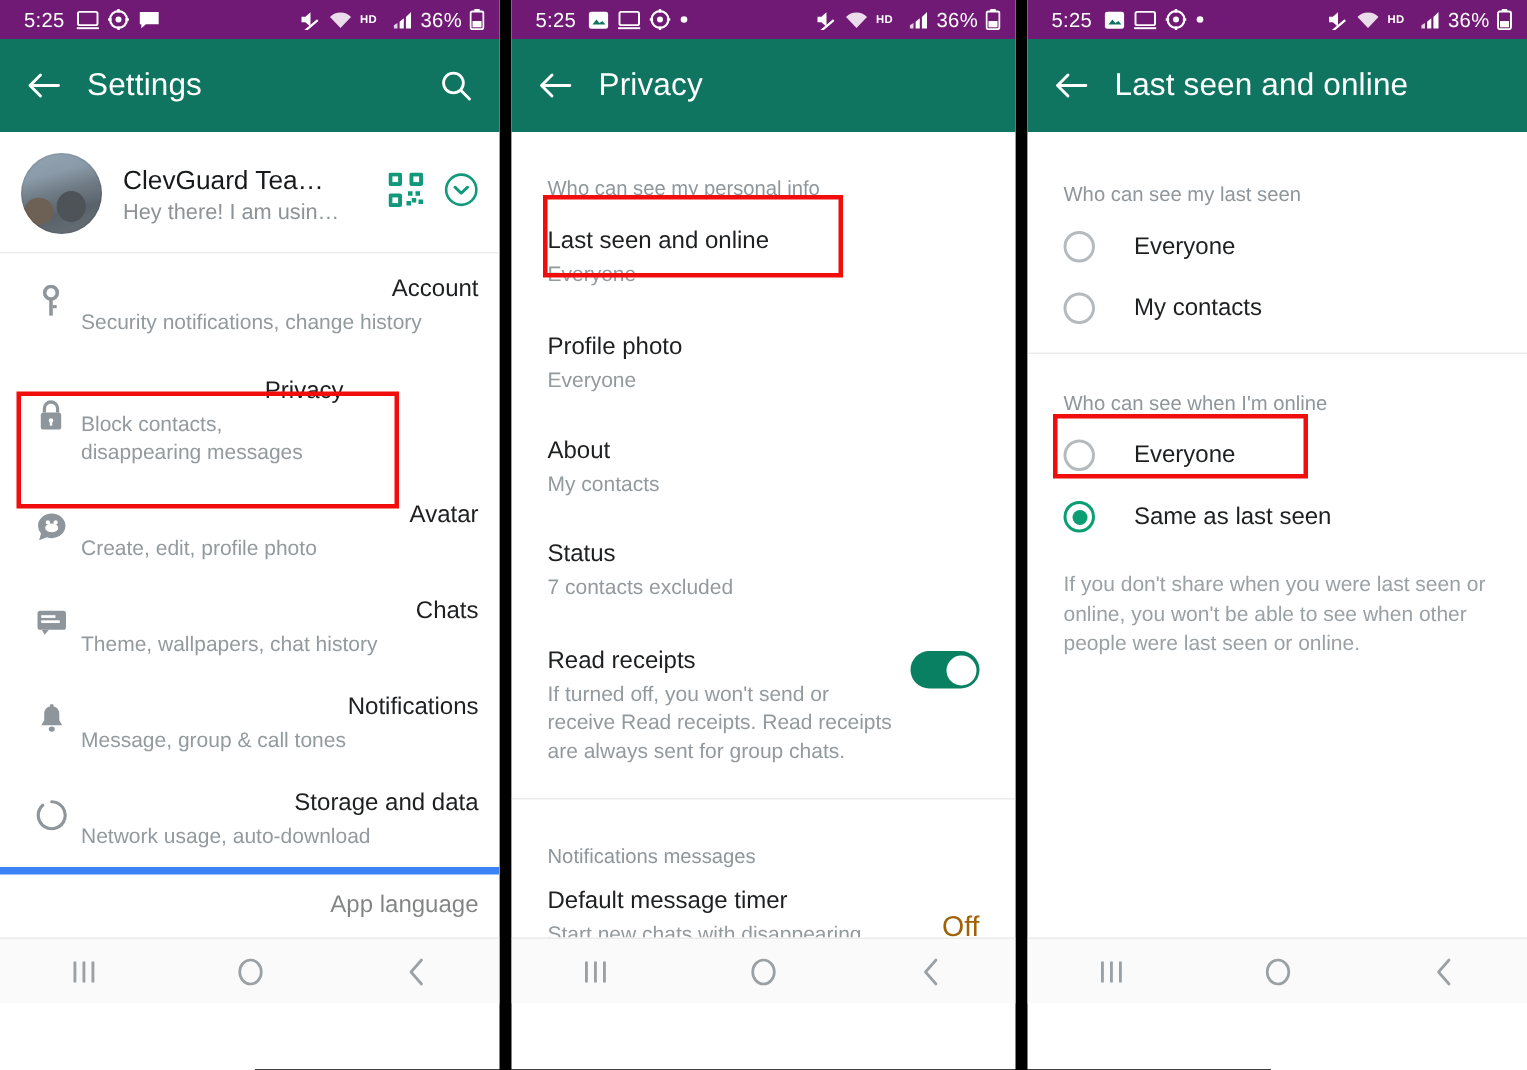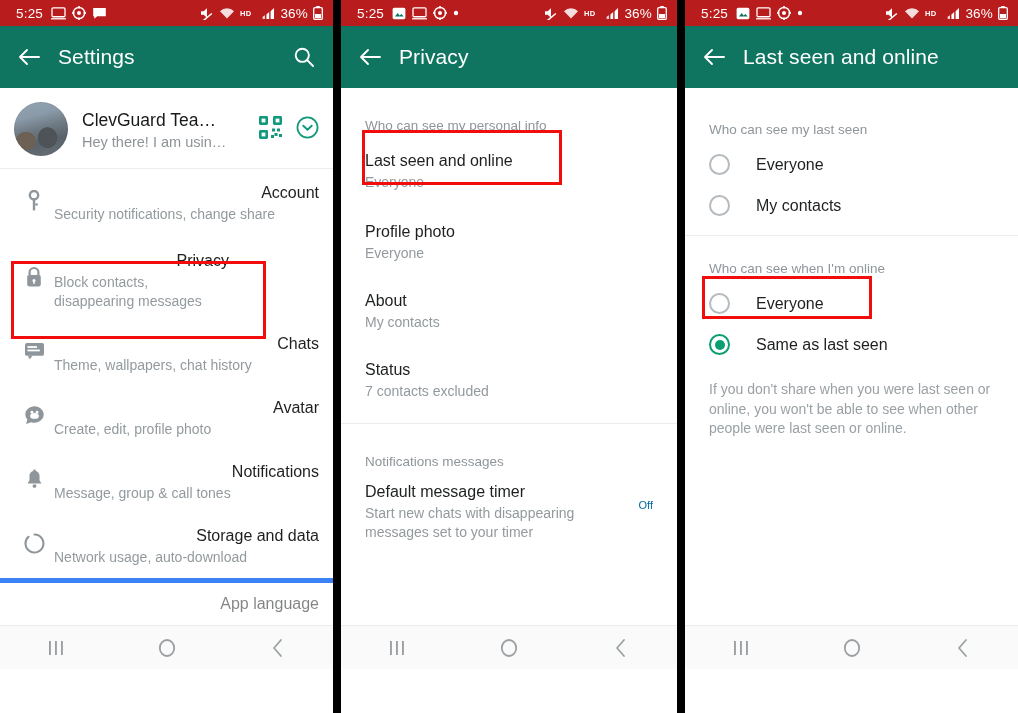--- a/index.html
+++ b/index.html
@@ -12,21 +12,21 @@
   .screens { display: flex; width: 1018px; height: 713px; }
 
   .panel { position: relative; height: 713px; background: #ffffff; overflow: hidden; }
   .p1 { width: 333px; }
   .gap { width: 8px; background: #000; height: 713px; flex: 0 0 8px; }
   .p2 { width: 336px; }
   .p3 { width: 333px; }
 
   
   .statusbar {
-    height: 26px; background: #b91c1c; color: #fff;
+    height: 26px; background: #701a75; color: #fff;
     display: flex; align-items: center; justify-content: space-between;
     padding: 0 10px 0 16px; font-size: 13px; letter-spacing: .2px;
   }
   .sb-left { display: flex; align-items: center; gap: 6px; }
   .sb-right { display: flex; align-items: center; gap: 5px; }
   .sb-time { font-size: 13.5px; font-weight: 500; margin-right: 2px; }
   .sbicon { display: inline-flex; align-items: center; justify-content: center; }
   .sbicon svg { display: block; }
   .sb-pct { font-size: 13.5px; font-weight: 500; }
 
@@ -78,21 +78,21 @@
   
   .sect-label { font-size: 13.5px; color: #8e969b; padding: 14px 24px 6px 24px; margin-top: 16px; }
   .prow { padding: 9px 24px 10px 24px; cursor: pointer; }
   .prow .ptitle { font-size: 16px; color: #1d1f20; line-height: 22px; }
   .prow .psub { font-size: 14px; color: #939a9e; line-height: 19px; margin-top: 1px; }
   .prow-flex { display: flex; align-items: flex-start; }
   .prow-flex .grow { flex: 1; min-width: 0; padding-right: 10px; }
   .toggle { width: 46px; height: 25px; border-radius: 13px; background: #0a8062; position: relative; flex: 0 0 46px; margin-top: 4px; cursor: pointer; }
   .toggle .knob { position: absolute; top: 2.5px; right: 2.5px; width: 20px; height: 20px; border-radius: 50%; background: #fff; }
   .divider { height: 1px; background: #ececec; margin: 12px 0 0 0; }
-  .off-val { font-size: 11px; color: #0369a1; padding-top: 22px; flex: 0 0 auto; }
+  .off-val { font-size: 19px; color: #a16207; padding-top: 22px; flex: 0 0 auto; }
 
   
   .rrow { display: flex; align-items: center; padding: 9px 24px; cursor: pointer; }
   .radio { width: 21px; height: 21px; border-radius: 50%; border: 2px solid #b4babd; flex: 0 0 21px; position: relative; }
   .radio.on { border-color: #0a9e72; }
   .radio.on::after { content: ""; position: absolute; inset: 3.5px; border-radius: 50%; background: #0a9e72; }
   .rlabel { font-size: 16px; color: #1d1f20; margin-left: 26px; }
   .foot-note { font-size: 14px; color: #9aa1a5; line-height: 19.5px; padding: 16px 24px 0 24px; }
   .sep { height: 1px; background: #ececec; margin: 10px 0; }
 </style>
@@ -220,66 +220,66 @@
         <div class="srow">
           <span class="sicon">
               <svg width="20" height="22" viewBox="0 0 20 22">
                 <circle cx="10" cy="5.2" r="4.2" fill="none" stroke="#8e969b" stroke-width="2.4"></circle>
                 <rect x="8.8" y="8.4" width="2.4" height="12" fill="#8e969b"></rect>
                 <rect x="11.2" y="13.4" width="2.6" height="2.1" fill="#8e969b"></rect>
               </svg>
             </span>
           <span class="stext">
             <span class="stitle" style="display:block">Account</span>
-            <span class="ssub" style="display:block">Security notifications, change share</span>
+            <span class="ssub" style="display:block">Security notifications, change history</span>
           </span>
         </div>
 
         <div class="srow" style="min-height:76px;padding-top:15px">
           <span class="sicon" style="padding-top:16px">
               <svg width="20" height="22" viewBox="0 0 20 22">
                 <path d="M5.6 9V6.4a4.4 4.4 0 0 1 8.8 0V9" fill="none" stroke="#8e969b" stroke-width="2.2"></path>
                 <rect x="3.2" y="9" width="13.6" height="11.4" rx="1.8" fill="#8e969b"></rect>
                 <circle cx="10" cy="14.4" r="1.5" fill="#fff"></circle>
                 <rect x="9.2" y="14.4" width="1.6" height="3.4" fill="#fff"></rect>
               </svg>
             </span>
           <span class="stext" style="max-width:175px">
             <span class="stitle" style="display:block">Privacy</span>
             <span class="ssub" style="display:block">Block contacts, disappearing messages</span>
           </span>
         </div>
 
         <div class="srow">
           <span class="sicon">
+              <svg width="21" height="21" viewBox="0 0 22 22">
+                <path d="M11 1.4c5.3 0 9.6 3.9 9.6 8.6 0 4.8-4.3 8.6-9.6 8.6-1.2 0-2.4-.2-3.4-.6l-5.4 2 1.3-4.6A8.2 8.2 0 0 1 1.4 10C1.4 5.3 5.7 1.4 11 1.4Z" fill="#8e969b"></path>
+                <ellipse cx="11" cy="11.4" rx="4.6" ry="3.1" fill="#fff"></ellipse>
+                <circle cx="8.3" cy="7.6" r="1.5" fill="#fff"></circle>
+                <circle cx="13.7" cy="7.6" r="1.5" fill="#fff"></circle>
+              </svg>
+            </span>
+          <span class="stext">
+            <span class="stitle" style="display:block">Avatar</span>
+            <span class="ssub" style="display:block">Create, edit, profile photo</span>
+          </span>
+        </div>
+
+        <div class="srow">
+          <span class="sicon">
               <svg width="21" height="19" viewBox="0 0 22 20">
                 <rect x="1" y="2.2" width="20" height="13.4" rx="2" fill="#8e969b"></rect>
                 <rect x="3.6" y="5.4" width="10" height="1.9" fill="#fff"></rect>
                 <rect x="3.6" y="9" width="13" height="1.9" fill="#fff"></rect>
                 <path d="M4 15.6h5l-3 3.6z" fill="#8e969b"></path>
               </svg>
             </span>
           <span class="stext">
             <span class="stitle" style="display:block">Chats</span>
             <span class="ssub" style="display:block">Theme, wallpapers, chat history</span>
-          </span>
-        </div>
-
-        <div class="srow">
-          <span class="sicon">
-              <svg width="21" height="21" viewBox="0 0 22 22">
-                <path d="M11 1.4c5.3 0 9.6 3.9 9.6 8.6 0 4.8-4.3 8.6-9.6 8.6-1.2 0-2.4-.2-3.4-.6l-5.4 2 1.3-4.6A8.2 8.2 0 0 1 1.4 10C1.4 5.3 5.7 1.4 11 1.4Z" fill="#8e969b"></path>
-                <ellipse cx="11" cy="11.4" rx="4.6" ry="3.1" fill="#fff"></ellipse>
-                <circle cx="8.3" cy="7.6" r="1.5" fill="#fff"></circle>
-                <circle cx="13.7" cy="7.6" r="1.5" fill="#fff"></circle>
-              </svg>
-            </span>
-          <span class="stext">
-            <span class="stitle" style="display:block">Avatar</span>
-            <span class="ssub" style="display:block">Create, edit, profile photo</span>
           </span>
         </div>
 
         <div class="srow">
           <span class="sicon">
               <svg width="19" height="22" viewBox="0 0 20 22">
                 <path d="M10 1.4c3.2 0 5.3 2.2 5.3 5.3v4.5l2 3.4H2.7l2-3.4V6.7C4.7 3.6 6.8 1.4 10 1.4Z" fill="#8e969b"></path>
                 <rect x="8.6" y="0" width="2.8" height="2" rx="1" fill="#8e969b"></rect>
                 <ellipse cx="10" cy="17.4" rx="2.1" ry="1.9" fill="#8e969b"></ellipse>
               </svg>
@@ -433,20 +433,29 @@
       <div class="prow" style="padding-top:17px">
         <div class="ptitle">About</div>
         <div class="psub">My contacts</div>
       </div>
 
       <div class="prow" style="padding-top:17px">
         <div class="ptitle">Status</div>
         <div class="psub">7 contacts excluded</div>
       </div>
 
+      <div class="prow prow-flex" style="padding-top:19px">
+        <div class="grow">
+          <div class="ptitle">Read receipts</div>
+          <div class="psub">If turned off, you won't send or receive Read receipts. Read receipts are always sent for group chats.</div>
+        </div>
+        <div class="toggle">
+            <span class="knob"></span>
+          </div>
+      </div>
 
       <div class="divider"></div>
       <div class="sect-label">Notifications messages</div>
 
       <div class="prow prow-flex" style="padding-top:6px">
         <div class="grow">
           <div class="ptitle">Default message timer</div>
           <div class="psub">Start new chats with disappearing messages set to your timer</div>
         </div>
         <div class="off-val" style="padding-top:18px">Off</div>

